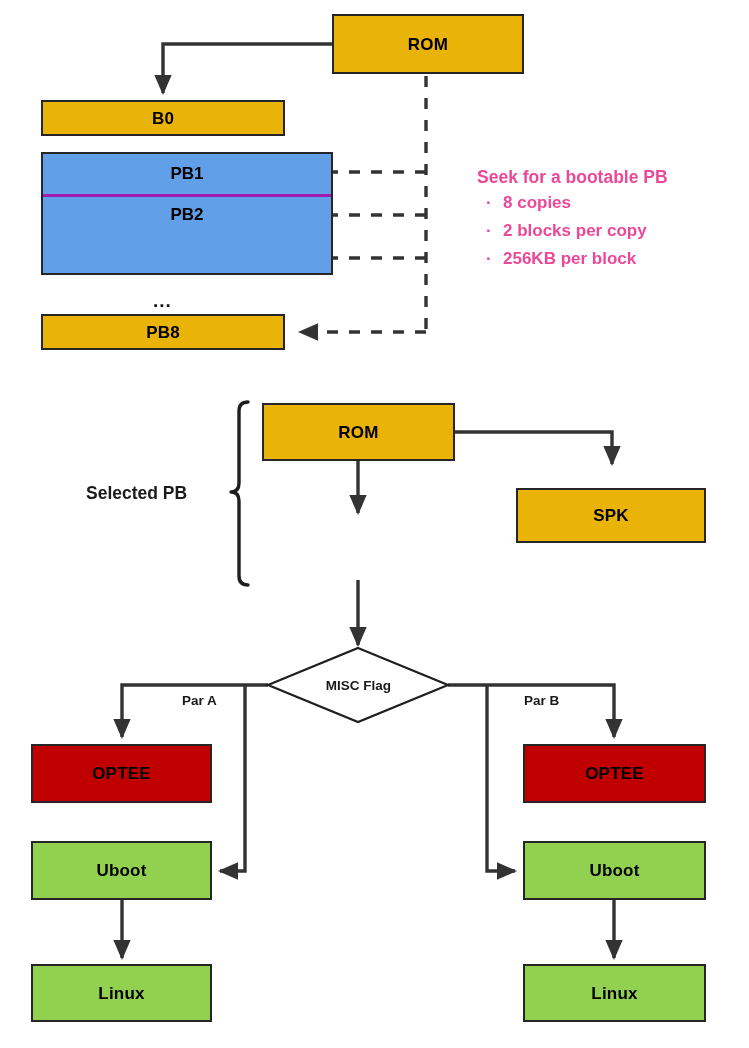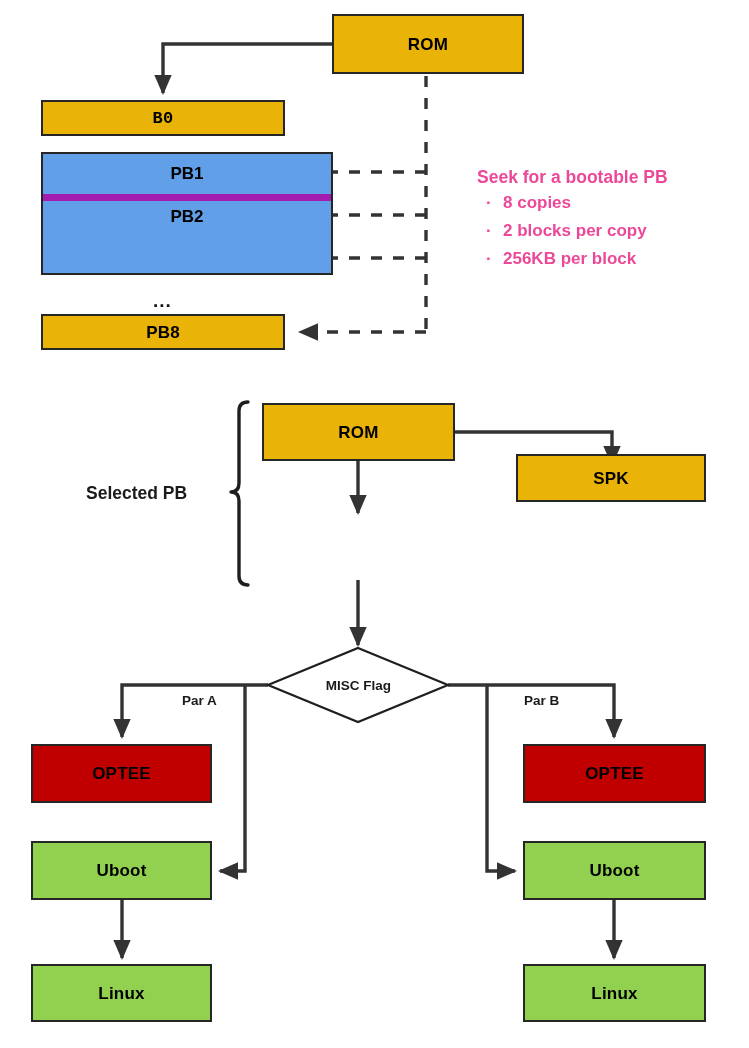--- a/index.html
+++ b/index.html
@@ -54,21 +54,21 @@
     box-sizing: border-box;
     display: flex;
     align-items: center;
     justify-content: center;
     height: 33.3333%;
     color: #000;
     font-weight: bold;
     font-size: 17px;
   }
   .stackgroup .seg + .seg {
-    border-top: 7px solid #a21caf;
+    border-top: 3px solid #a21caf;
   }
   .ellipsis {
     position: absolute;
     font-size: 19px;
     font-weight: bold;
     color: #111;
     letter-spacing: 1px;
     line-height: 1;
   }
   .note {
@@ -184,21 +184,21 @@
 
     <g stroke="#1f1f1f" stroke-width="2.2" fill="#ffffff">
       <polygon points="358,648 448,685 358,722 268,685"></polygon>
     </g>
   </svg>
 
   <div class="node blue" style="left:332px; top:14px; width:192px; height:60px;">
     <span class="node-label">ROM</span>
   </div>
 
-  <div class="node blue" style="left:41px; top:100px; width:244px; height:36px;font-family:Liberation Mono, monospace;">
+  <div class="node blue" style="left:41px; top:100px; width:244px; height:36px;">
     <span class="node-label">B0</span>
   </div>
 
   <div class="stackgroup" style="left:41px; top:152px; width:292px; height:123px;">
     <div class="seg">
       <span>PB1</span>
     </div>
     <div class="seg">
       <span>PB2</span>
     </div>
@@ -227,21 +227,21 @@
       </li>
     </ul>
   </div>
 
   <div class="bracket-label" style="left:86px; top:485px;">Selected PB</div>
 
   <div class="node blue" style="left:262px; top:403px; width:193px; height:58px;">
     <span class="node-label">ROM</span>
   </div>
 
-  <div class="node blue" style="left:516px; top:454px; width:190px; height:48px;">
+  <div class="node blue" style="left:516px; top:488px; width:190px; height:55px;">
     <span class="node-label">SPK</span>
   </div>
 
 
   <div class="decision-label" style="left:320px; top:679px; width:77px;">MISC Flag</div>
 
   <div class="edge-label" style="left:161px; top:694px;">Par A</div>
   <div class="edge-label" style="left:503px; top:694px;">Par B</div>
 
   <div class="node red" style="left:31px; top:744px; width:181px; height:59px;">

